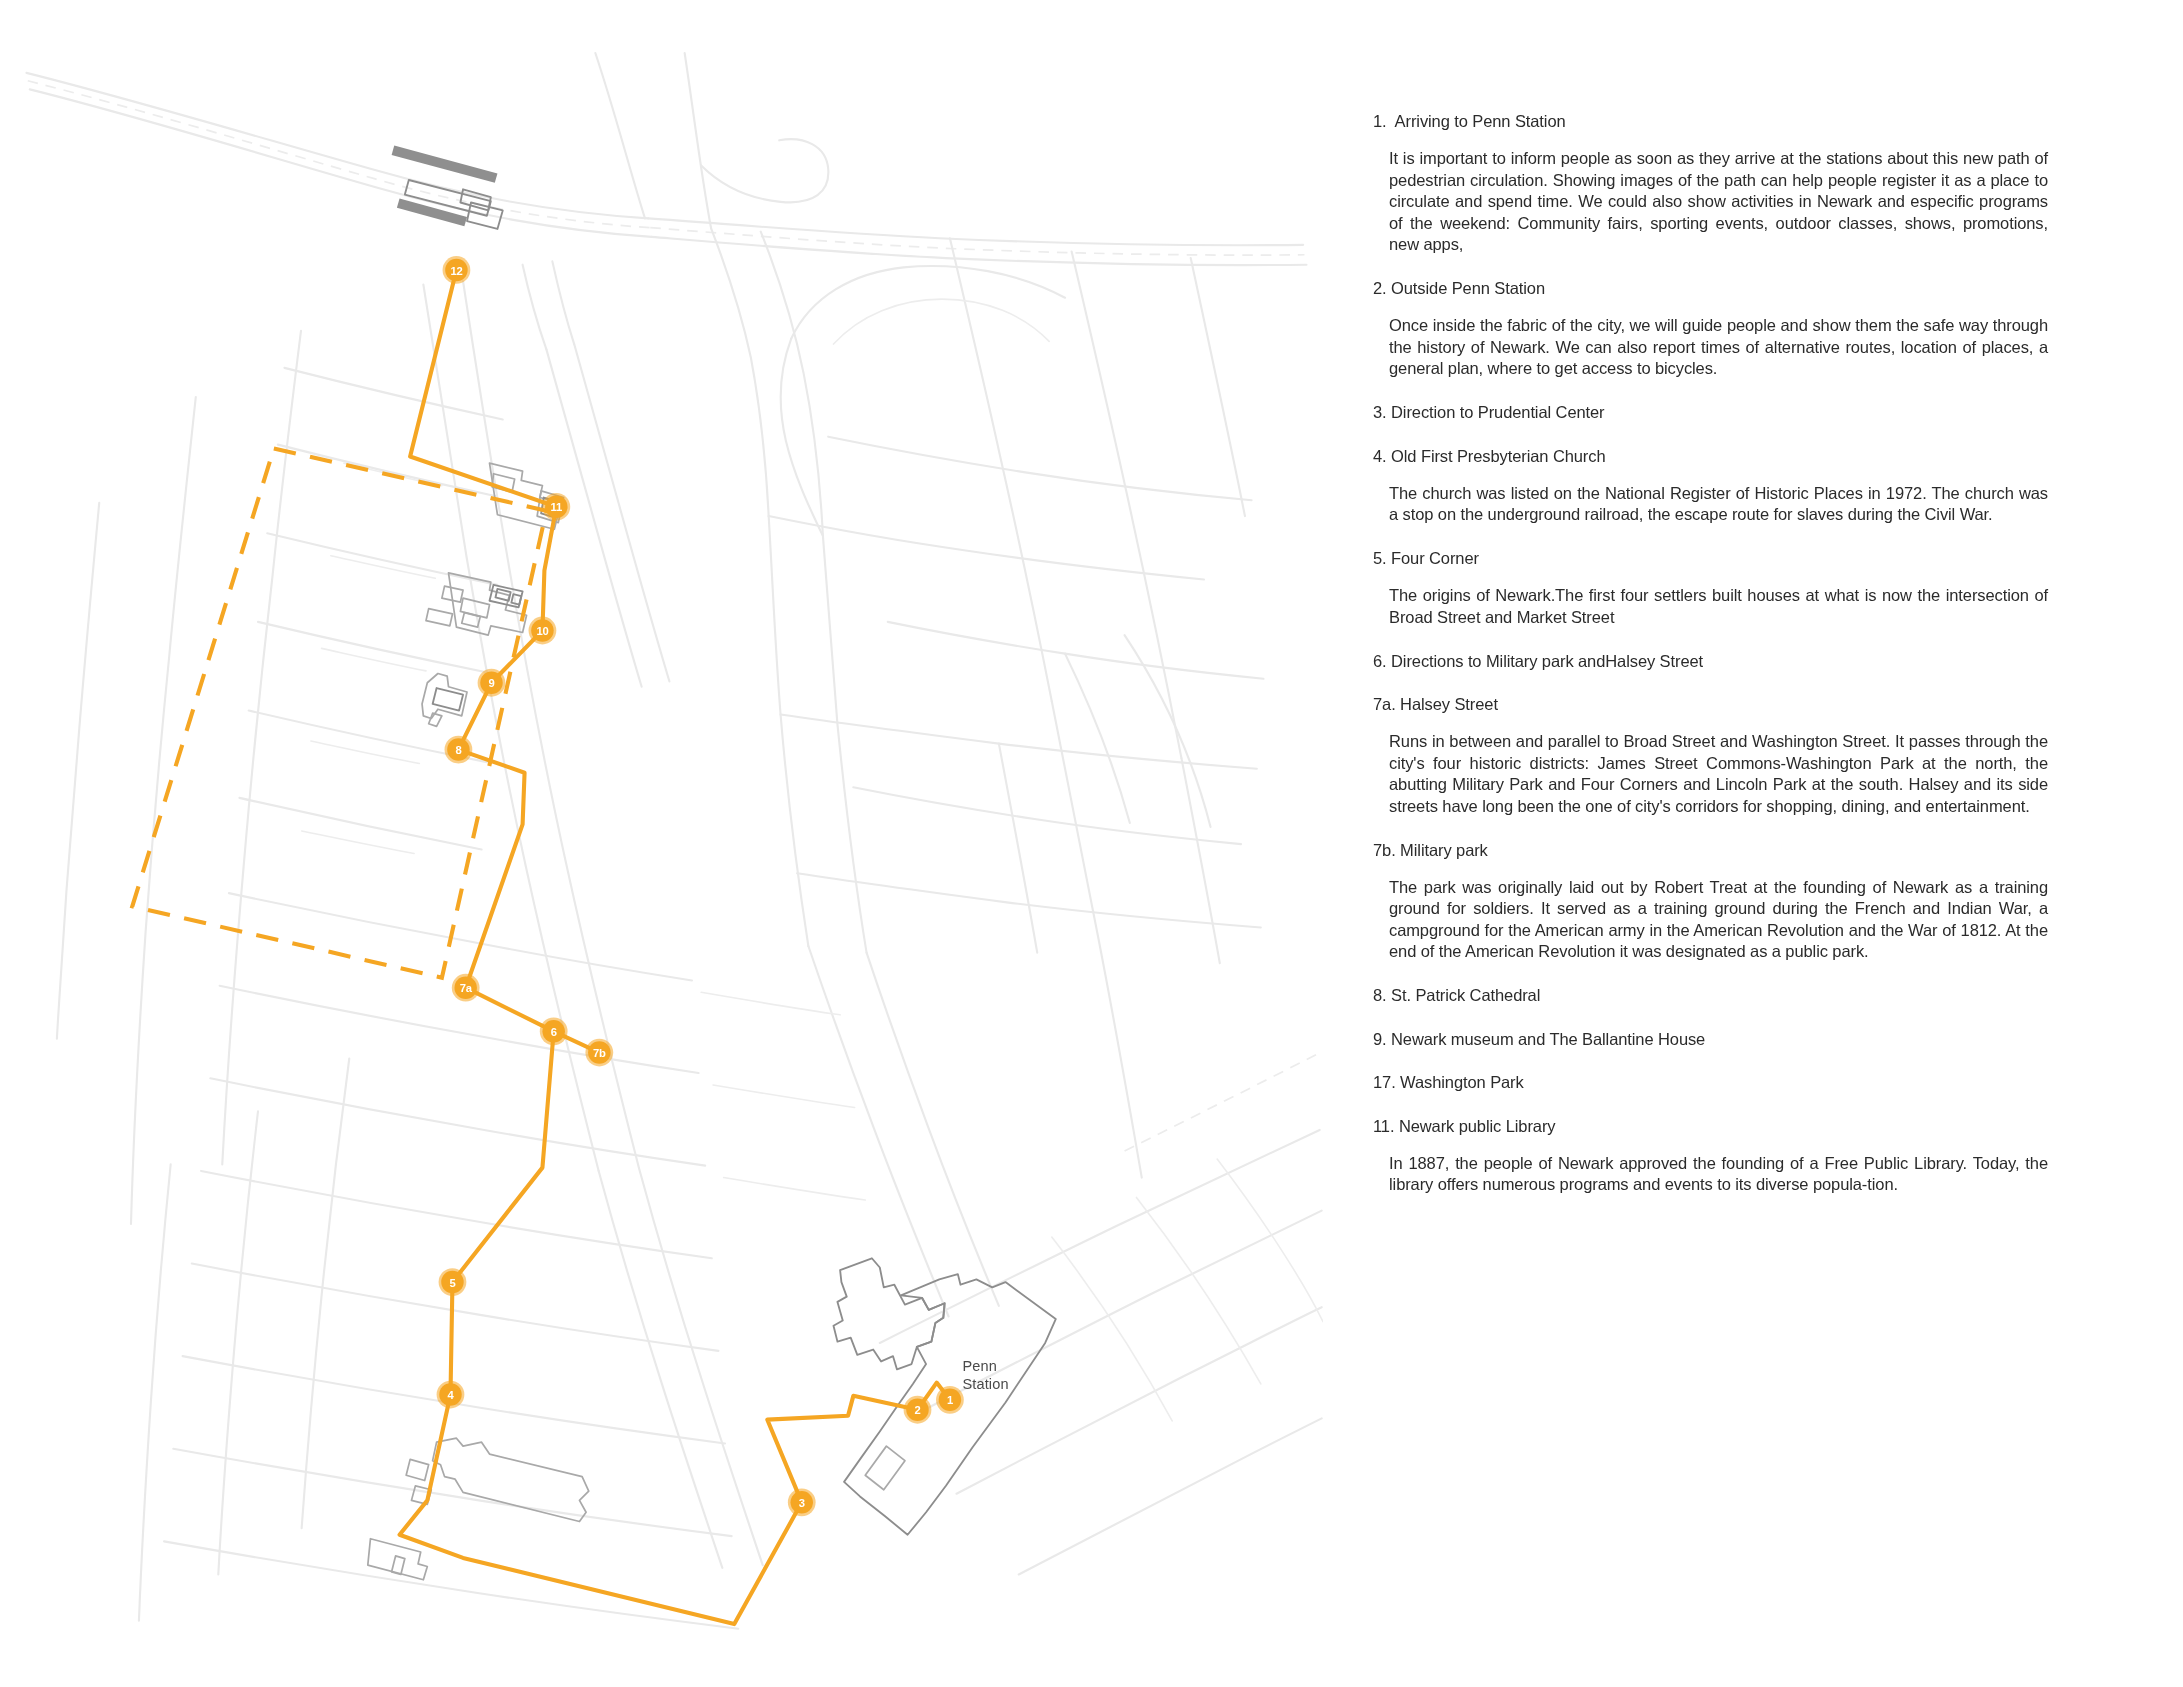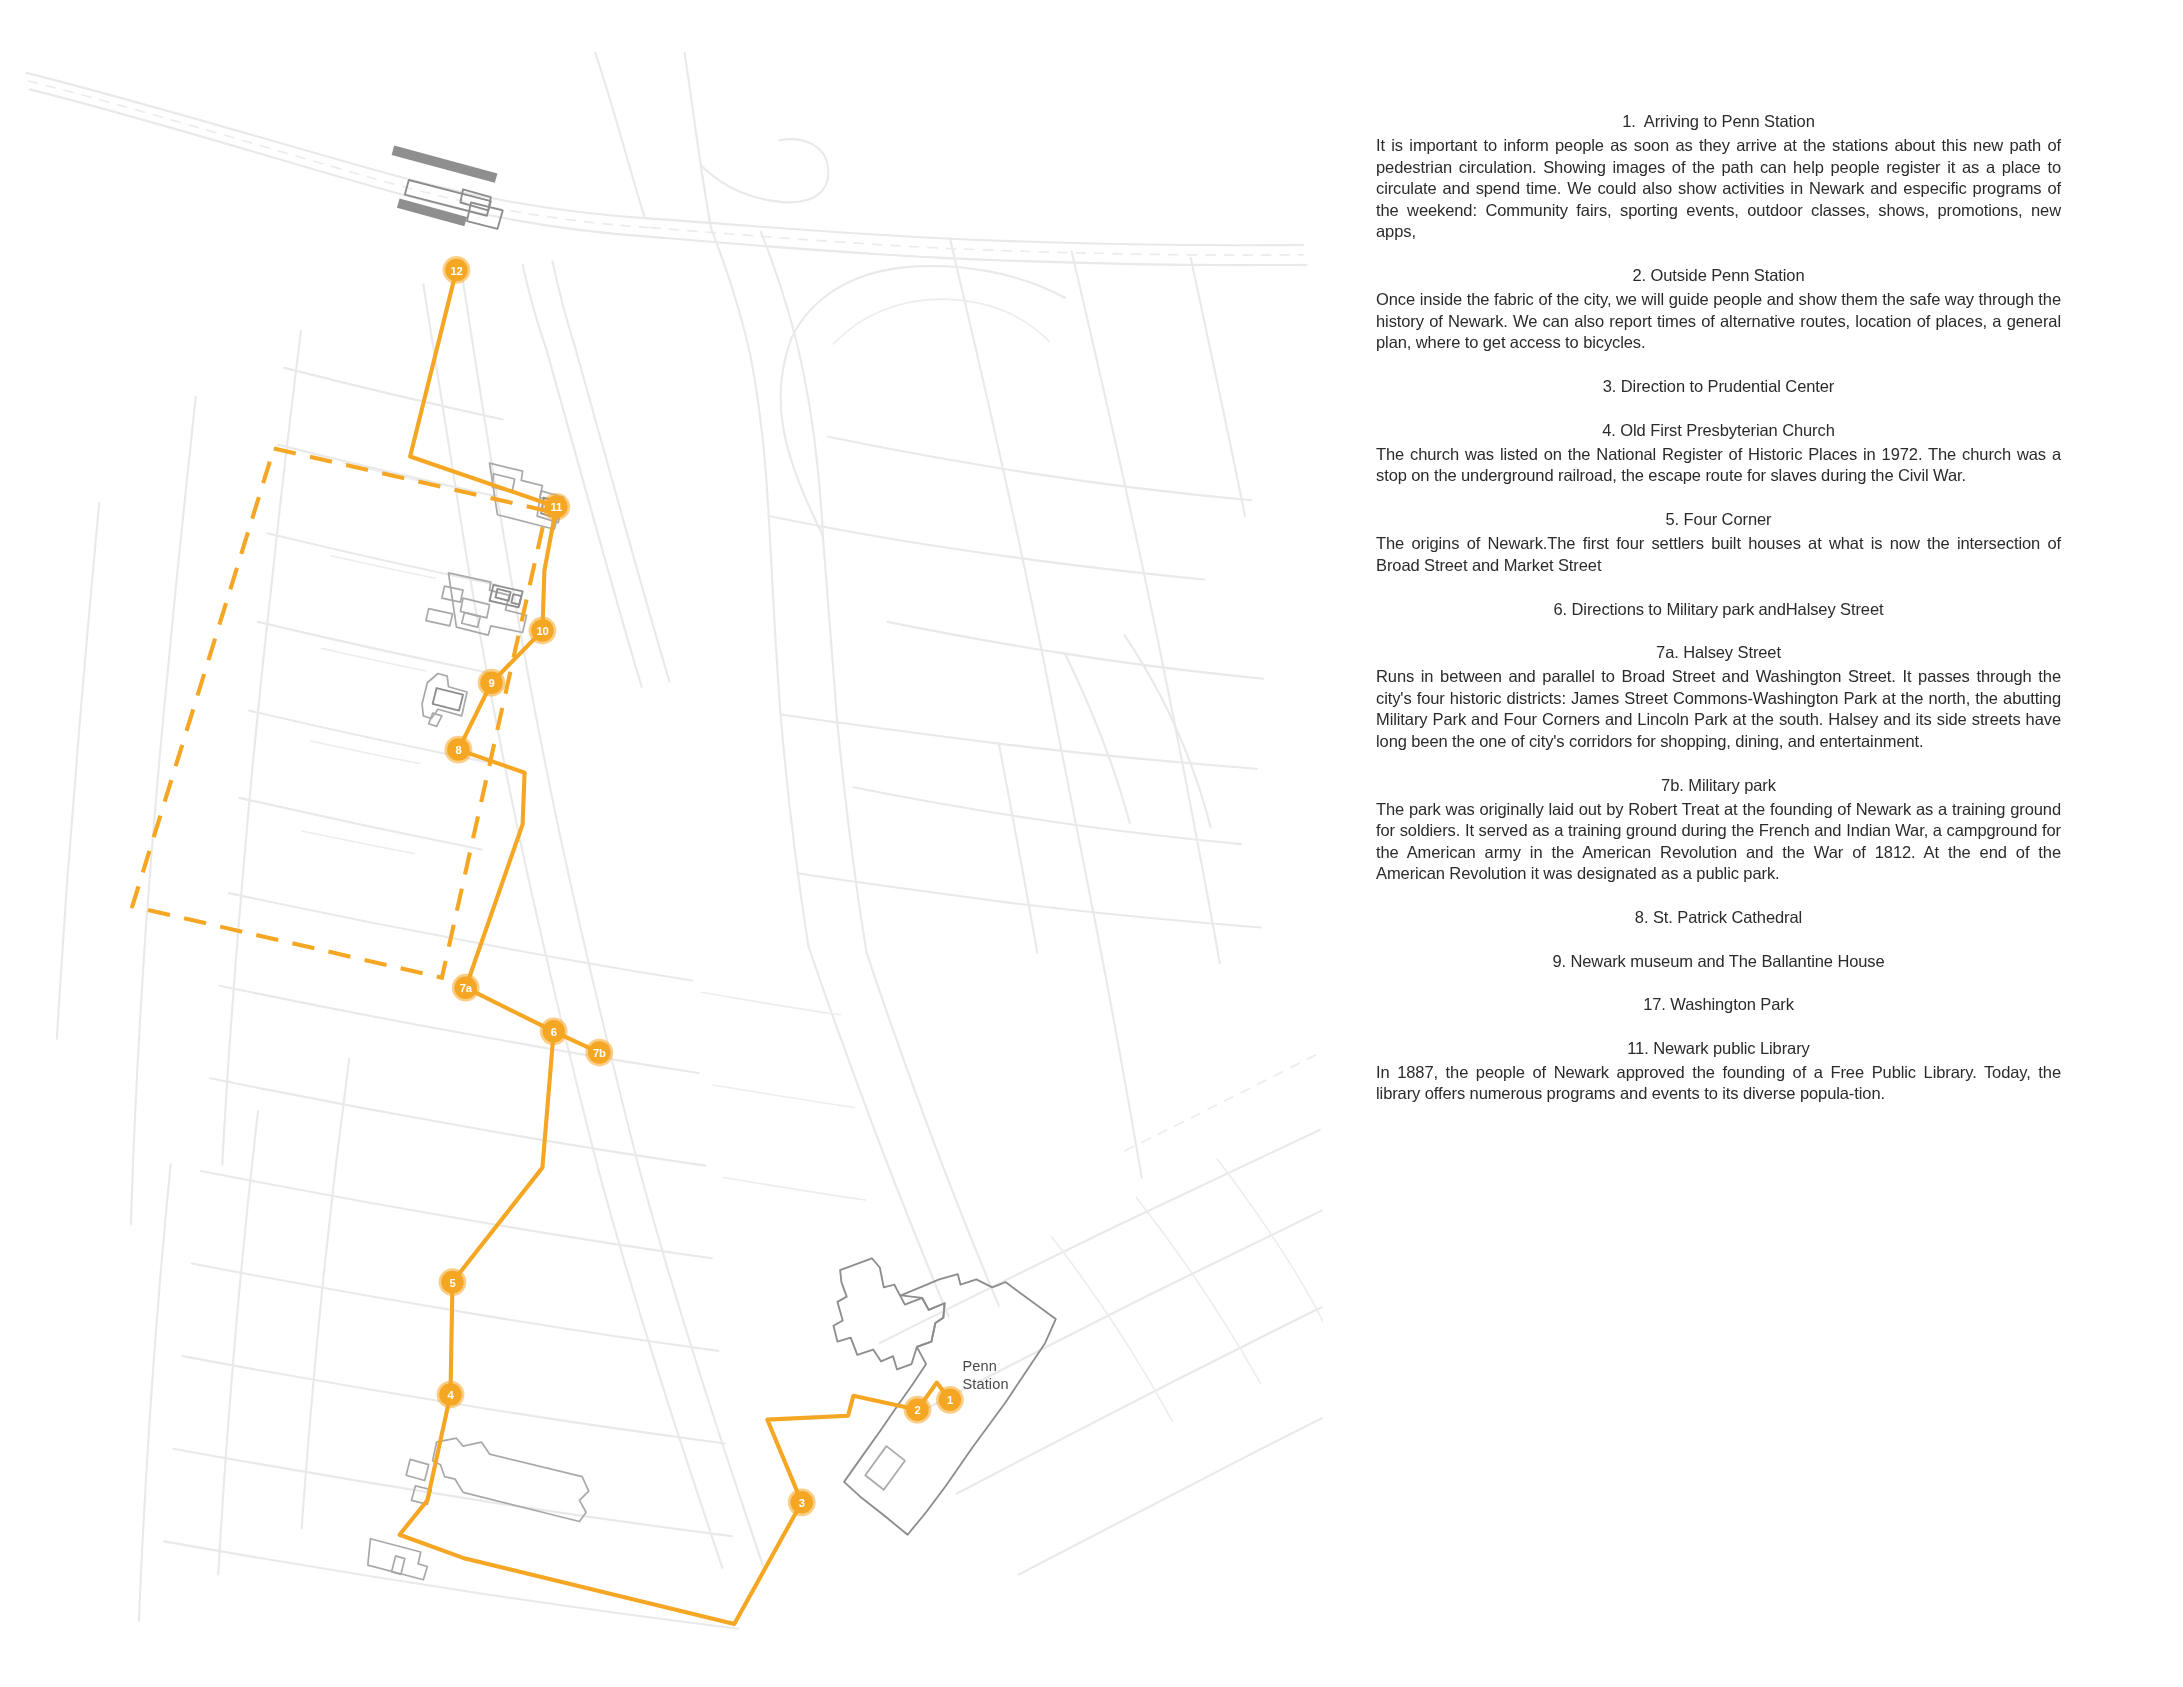--- a/index.html
+++ b/index.html
@@ -49,31 +49,30 @@
   .entry { margin: 0 0 22.5px 0; }
   .entry:last-child { margin-bottom: 0; }
   .entry-title {
     font-family: "Liberation Sans", sans-serif;
     font-size: 16.5px;
     line-height: 21px;
     color: #2b2b2b;
     letter-spacing: -0.1px;
     margin: 0 0 2px 0;
     white-space: pre;
-    text-align: center;
   }
   .entry-body {
     font-family: "Liberation Sans", sans-serif;
     font-size: 16.5px;
     line-height: 21.5px;
     color: #2b2b2b;
     letter-spacing: -0.1px;
     text-align: justify;
     text-justify: inter-word;
-    margin: 3px;
+    margin: 16px;
     hyphens: manual;
   }
 </style>
 </head>
 <body>
 
 <div id="page">
 
   <div id="map-panel">
     <svg id="map-svg" viewBox="0 0 2000 2550" xmlns="http://www.w3.org/2000/svg">

